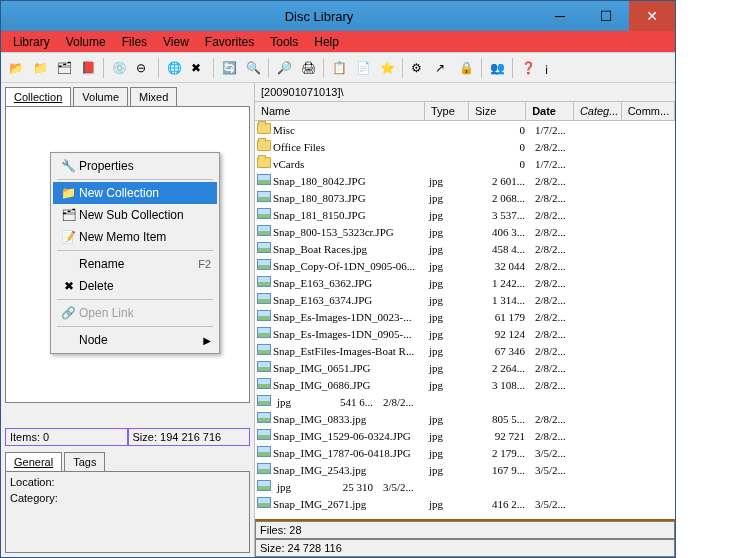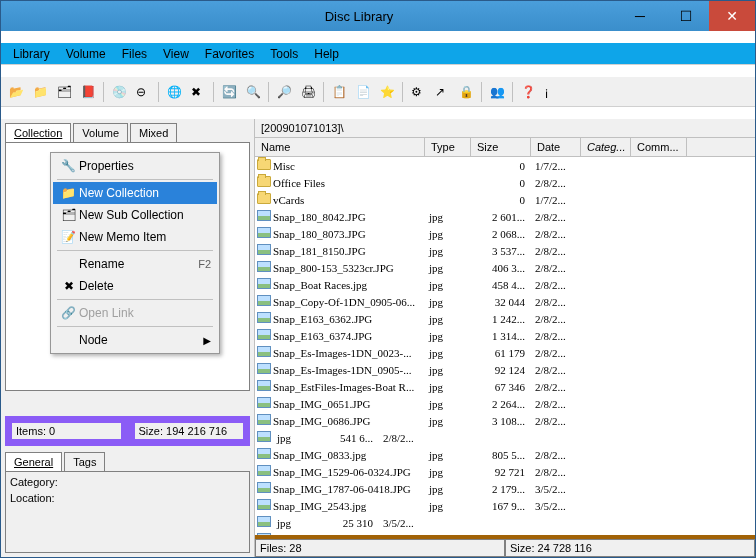--- a/index.html
+++ b/index.html
@@ -1,50 +1,50 @@
 <!DOCTYPE html>
 <html><head>
 <meta charset="utf-8">
 <style>
 * { box-sizing: border-box; margin: 0; padding: 0; }
 body { font-family: "Segoe UI", Tahoma, sans-serif; font-size: 12px; background: #fff; overflow: hidden; }
-.window { width: 756px; height: 558px; border: 1px solid #2a5a8a; display: flex; flex-direction: column; gap: 12px; }
+.window { width: 676px; height: 558px; border: 1px solid #2a5a8a; display: flex; flex-direction: column; }
 .titlebar { height: 30px; background: linear-gradient(#4a9edb, #3a8ecb); display: flex; align-items: center; color: #000; position: relative; }
 .title-text { flex: 1; text-align: center; font-size: 13px; }
 .win-controls { display: flex; height: 100%; }
 .win-btn { width: 46px; display: flex; align-items: center; justify-content: center; font-size: 14px; cursor: pointer; }
 .win-btn.close { background: #c94a3b; color: #fff; }
-.menubar { height: 22px; background: #0ea5e9; display: flex; align-items: center; padding: 0 4px; border-bottom: 1px solid #d0d0d0; }
+.menubar { height: 22px; background: #ef4444; display: flex; align-items: center; padding: 0 4px; border-bottom: 1px solid #d0d0d0; }
 .menu-item { padding: 2px 8px; cursor: pointer; }
 .toolbar { height: 30px; background: #f0f0f0; display: flex; align-items: center; padding: 0 4px; gap: 2px; border-bottom: 1px solid #d0d0d0; }
 .tb-btn { width: 22px; height: 22px; display: flex; align-items: center; justify-content: center; cursor: pointer; border: 1px solid transparent; }
 .tb-sep { width: 1px; height: 20px; background: #c0c0c0; margin: 0 2px; }
 .content { flex: 1; display: flex; min-height: 0; }
 .left-panel { width: 254px; border-right: 1px solid #c0c0c0; display: flex; flex-direction: column; background: #f0f0f0; }
 .tabs-row { display: flex; padding: 4px 4px 0 4px; background: #f0f0f0; }
 .tab { padding: 3px 8px; border: 1px solid #808080; border-bottom: none; background: #f0f0f0; margin-right: 2px; cursor: pointer; font-size: 11px; }
 .tab.active { background: #fff; text-decoration: underline; }
 .tree-area { flex: 1; background: #fff; border: 1px solid #808080; margin: 0 4px; position: relative; min-height: 0; }
 .watermark { position: absolute; left: 50%; top: 60%; transform: translate(-50%,-50%); font-size: 22px; color: #d0e0d0; font-weight: bold; font-style: italic; pointer-events: none; }
 .stat-row { display: flex; margin: 2px 4px; }
-.stat-cell { flex: 1; border: 7px solid #8b5cf6; padding: 2px 4px; font-size: 11px; background: #f0f0f0; margin-top: 23px; }
+.stat-cell { flex: 1; border: 1px solid #8b5cf6; padding: 2px 4px; font-size: 11px; background: #f0f0f0; margin-top: 23px; }
 .prop-area { border: 1px solid #808080; margin: 0 4px 4px 4px; padding: 4px; background: #f0f0f0; }
 .prop-row { margin-bottom: 4px; font-size: 11px; }
 .right-panel { flex: 1; display: flex; flex-direction: column; min-width: 0; }
 .breadcrumb { padding: 3px 6px; border-bottom: 1px solid #c0c0c0; font-size: 11px; background: #f0f0f0; }
 .list-header { display: flex; background: #f0f0f0; border-bottom: 1px solid #c0c0c0; }
 .lh-cell { padding: 3px 6px; border-right: 1px solid #c0c0c0; font-size: 11px; cursor: pointer; overflow: hidden; white-space: nowrap; }
 .file-list { flex: 1; overflow-y: auto; background: #fff; }
 .file-row { display: flex; align-items: center; height: 17px; font-size: 11px; cursor: pointer; font-family: Liberation Serif, serif; }
 .fc-icon { width: 18px; text-align: center; }
 .fc-name { overflow: hidden; white-space: nowrap; text-overflow: ellipsis; }
 .fc-type { text-align: left; padding-left: 4px; }
 .fc-size { text-align: right; padding-right: 6px; }
 .fc-date { padding-left: 4px; }
-.stat-bottom { display: flex; border-top: 4px solid #a16207; }
+.stat-bottom { display: flex; border-top: 2px solid #a16207; flex-direction: column; }
 .sb-cell { flex: 1; border: 1px solid #808080; padding: 2px 4px; font-size: 11px; background: #f0f0f0; }
 
 .ctx-menu { position: absolute; left: 50px; top: 152px; width: 170px; background: #f0f0f0; border: 1px solid #979797; box-shadow: 2px 2px 4px rgba(0,0,0,0.3); z-index: 100; padding: 2px; }
 .ctx-item { display: flex; align-items: center; padding: 4px 6px; cursor: pointer; font-size: 12px; }
 .ctx-item.highlighted { background: #2a82da; color: #fff; }
 .ctx-item.disabled { color: #a0a0a0; }
 .ctx-icon { width: 20px; display: inline-flex; align-items: center; justify-content: center; }
 .ctx-label { flex: 1; }
 .ctx-shortcut { color: #606060; font-size: 11px; }
 .ctx-sep { height: 1px; background: #c0c0c0; margin: 2px 4px; }
@@ -173,33 +173,33 @@
         <div class="stat-cell">
           <span>Size:</span>
           <span>194 216 716</span>
         </div>
       </div>
       <div class="tabs-row" id="bottom-tabs">
           <div class="tab active">General</div>
           <div class="tab">Tags</div>
         </div>
       <div class="prop-area">
+        <div class="prop-row">Location:</div>
         <div class="prop-row">Category:</div>
-        <div class="prop-row">Location:</div>
         <div style="height:40px"></div>
       </div>
     </div>
 
     <div class="right-panel">
       <div class="breadcrumb">[200901071013]\</div>
       <div class="list-header" id="list-header">
           <div class="lh-cell" style="width: 170px; flex: 0 0 170px;">Name</div>
           <div class="lh-cell" style="width: 46px;">Type</div>
           <div class="lh-cell" style="width: 60px;">Size</div>
-          <div class="lh-cell" style="width: 50px;">Date</div>
+          <div class="lh-cell" style="width: 50px; font-weight: bold;">Date</div>
           <div class="lh-cell" style="width: 50px; font-style: italic;">Categ...</div>
           <div class="lh-cell" style="width: 56px;">Comm...</div>
         </div>
       <div class="file-list" id="file-list">
           <div class="file-row">
             <div class="fc-icon"><span class="folder-ic"></span></div>
             <div class="fc-name" style="width:152px">Misc</div>
             <div class="fc-type" style="width:46px"></div>
             <div class="fc-size" style="width:60px">0</div>
             <div class="fc-date" style="width:50px">1/7/2...</div>

